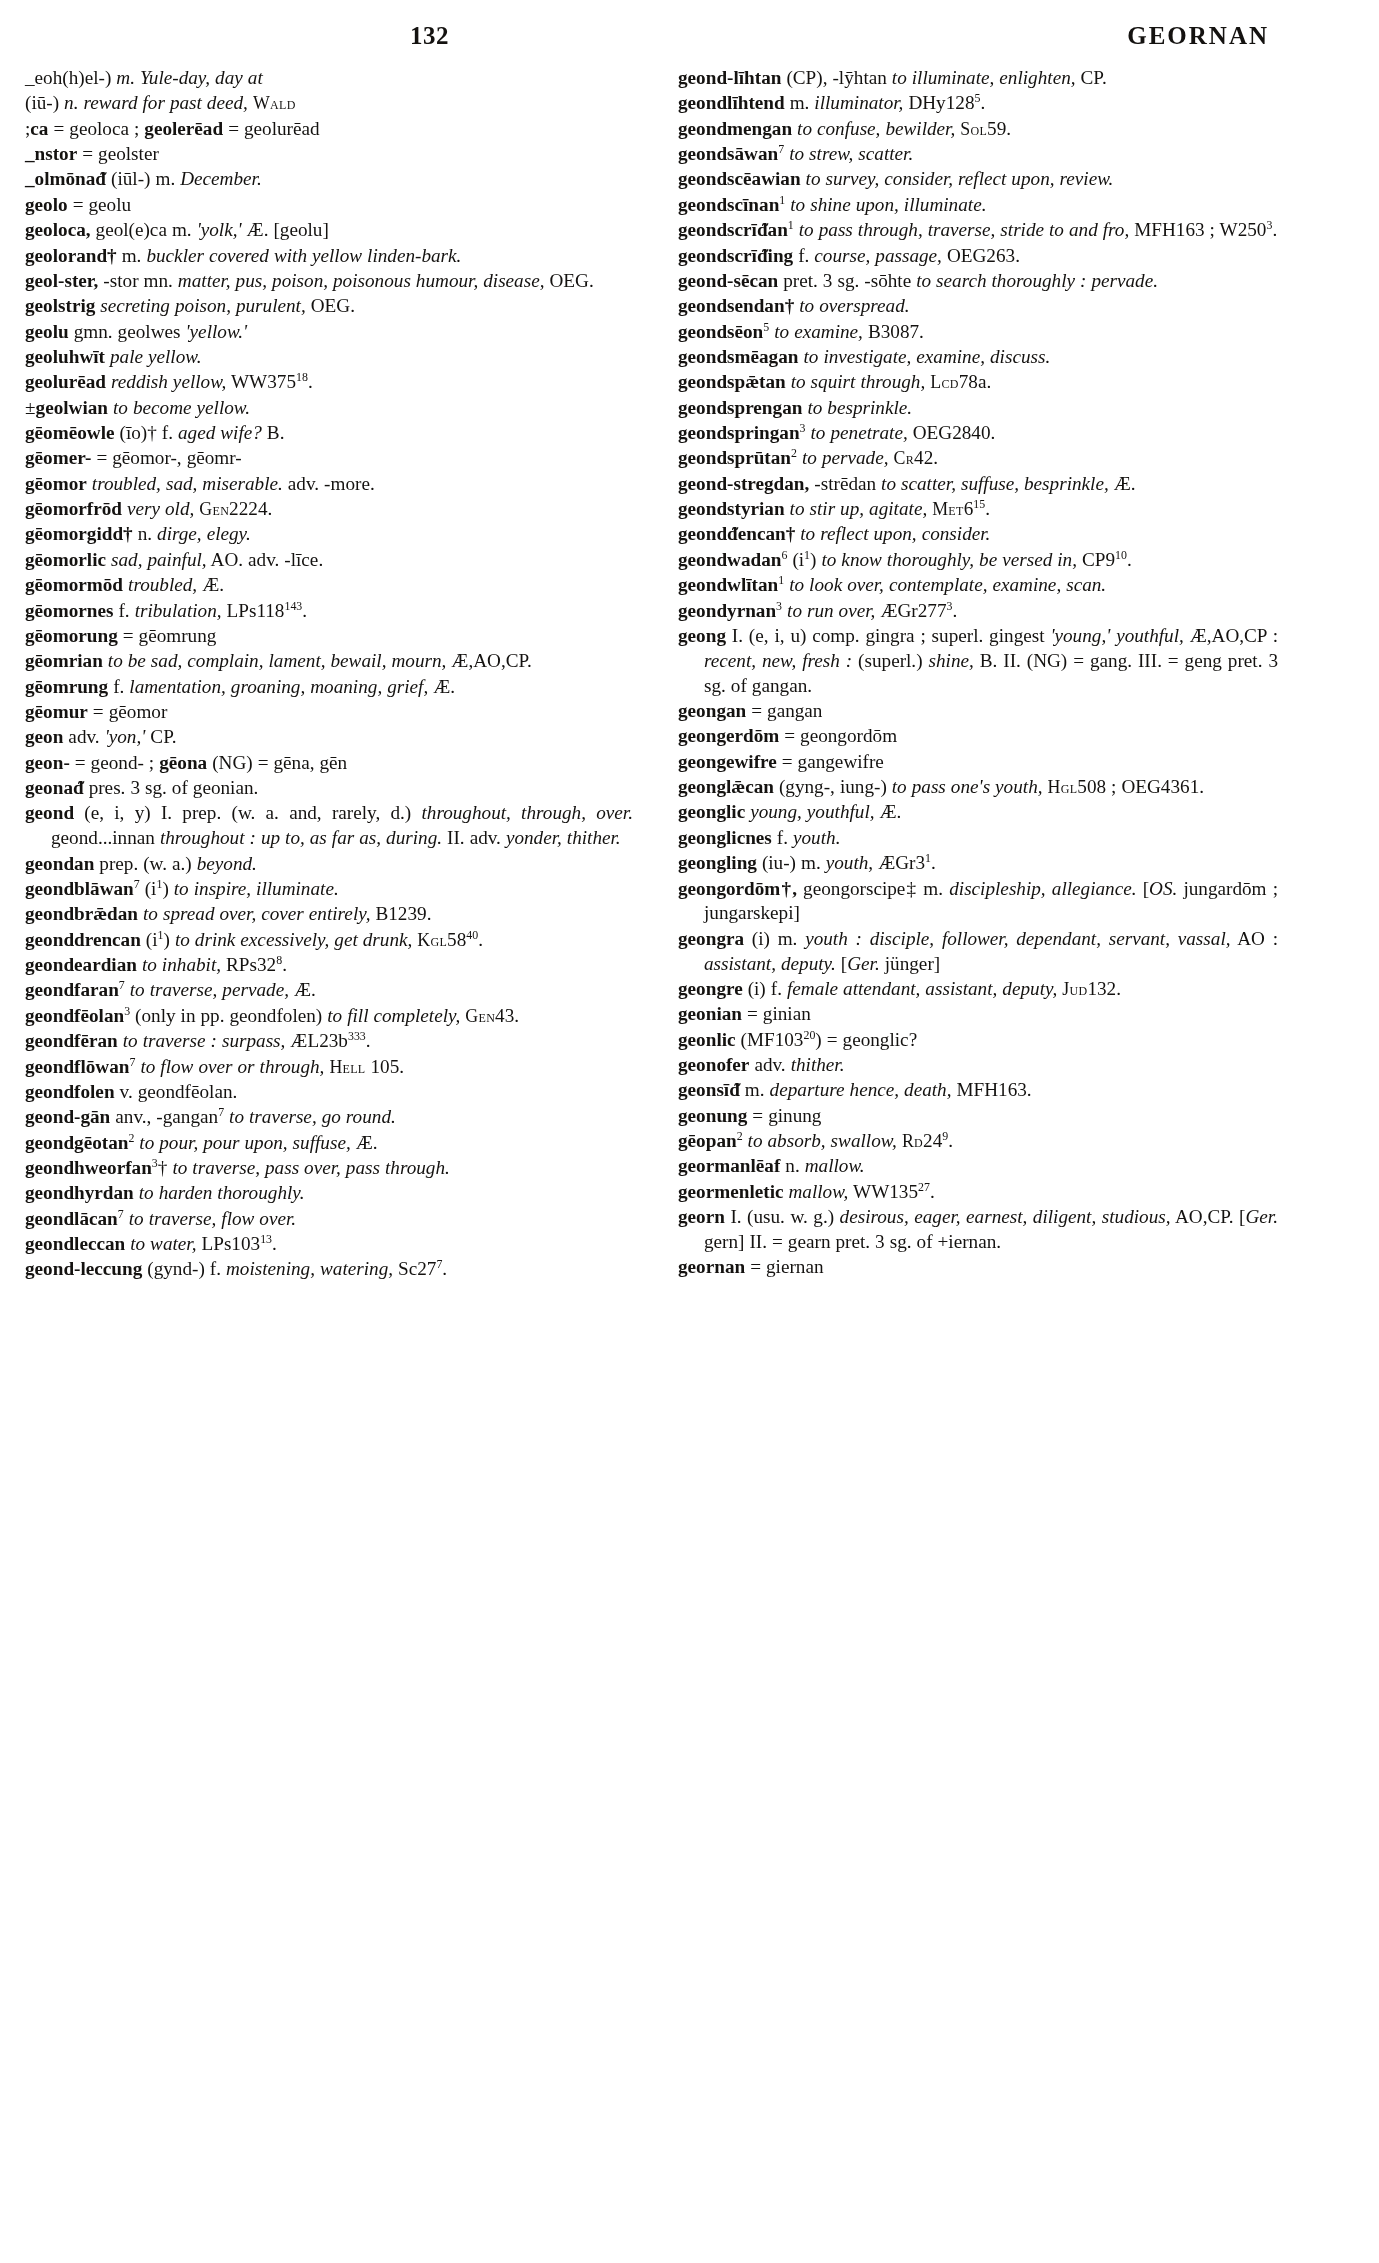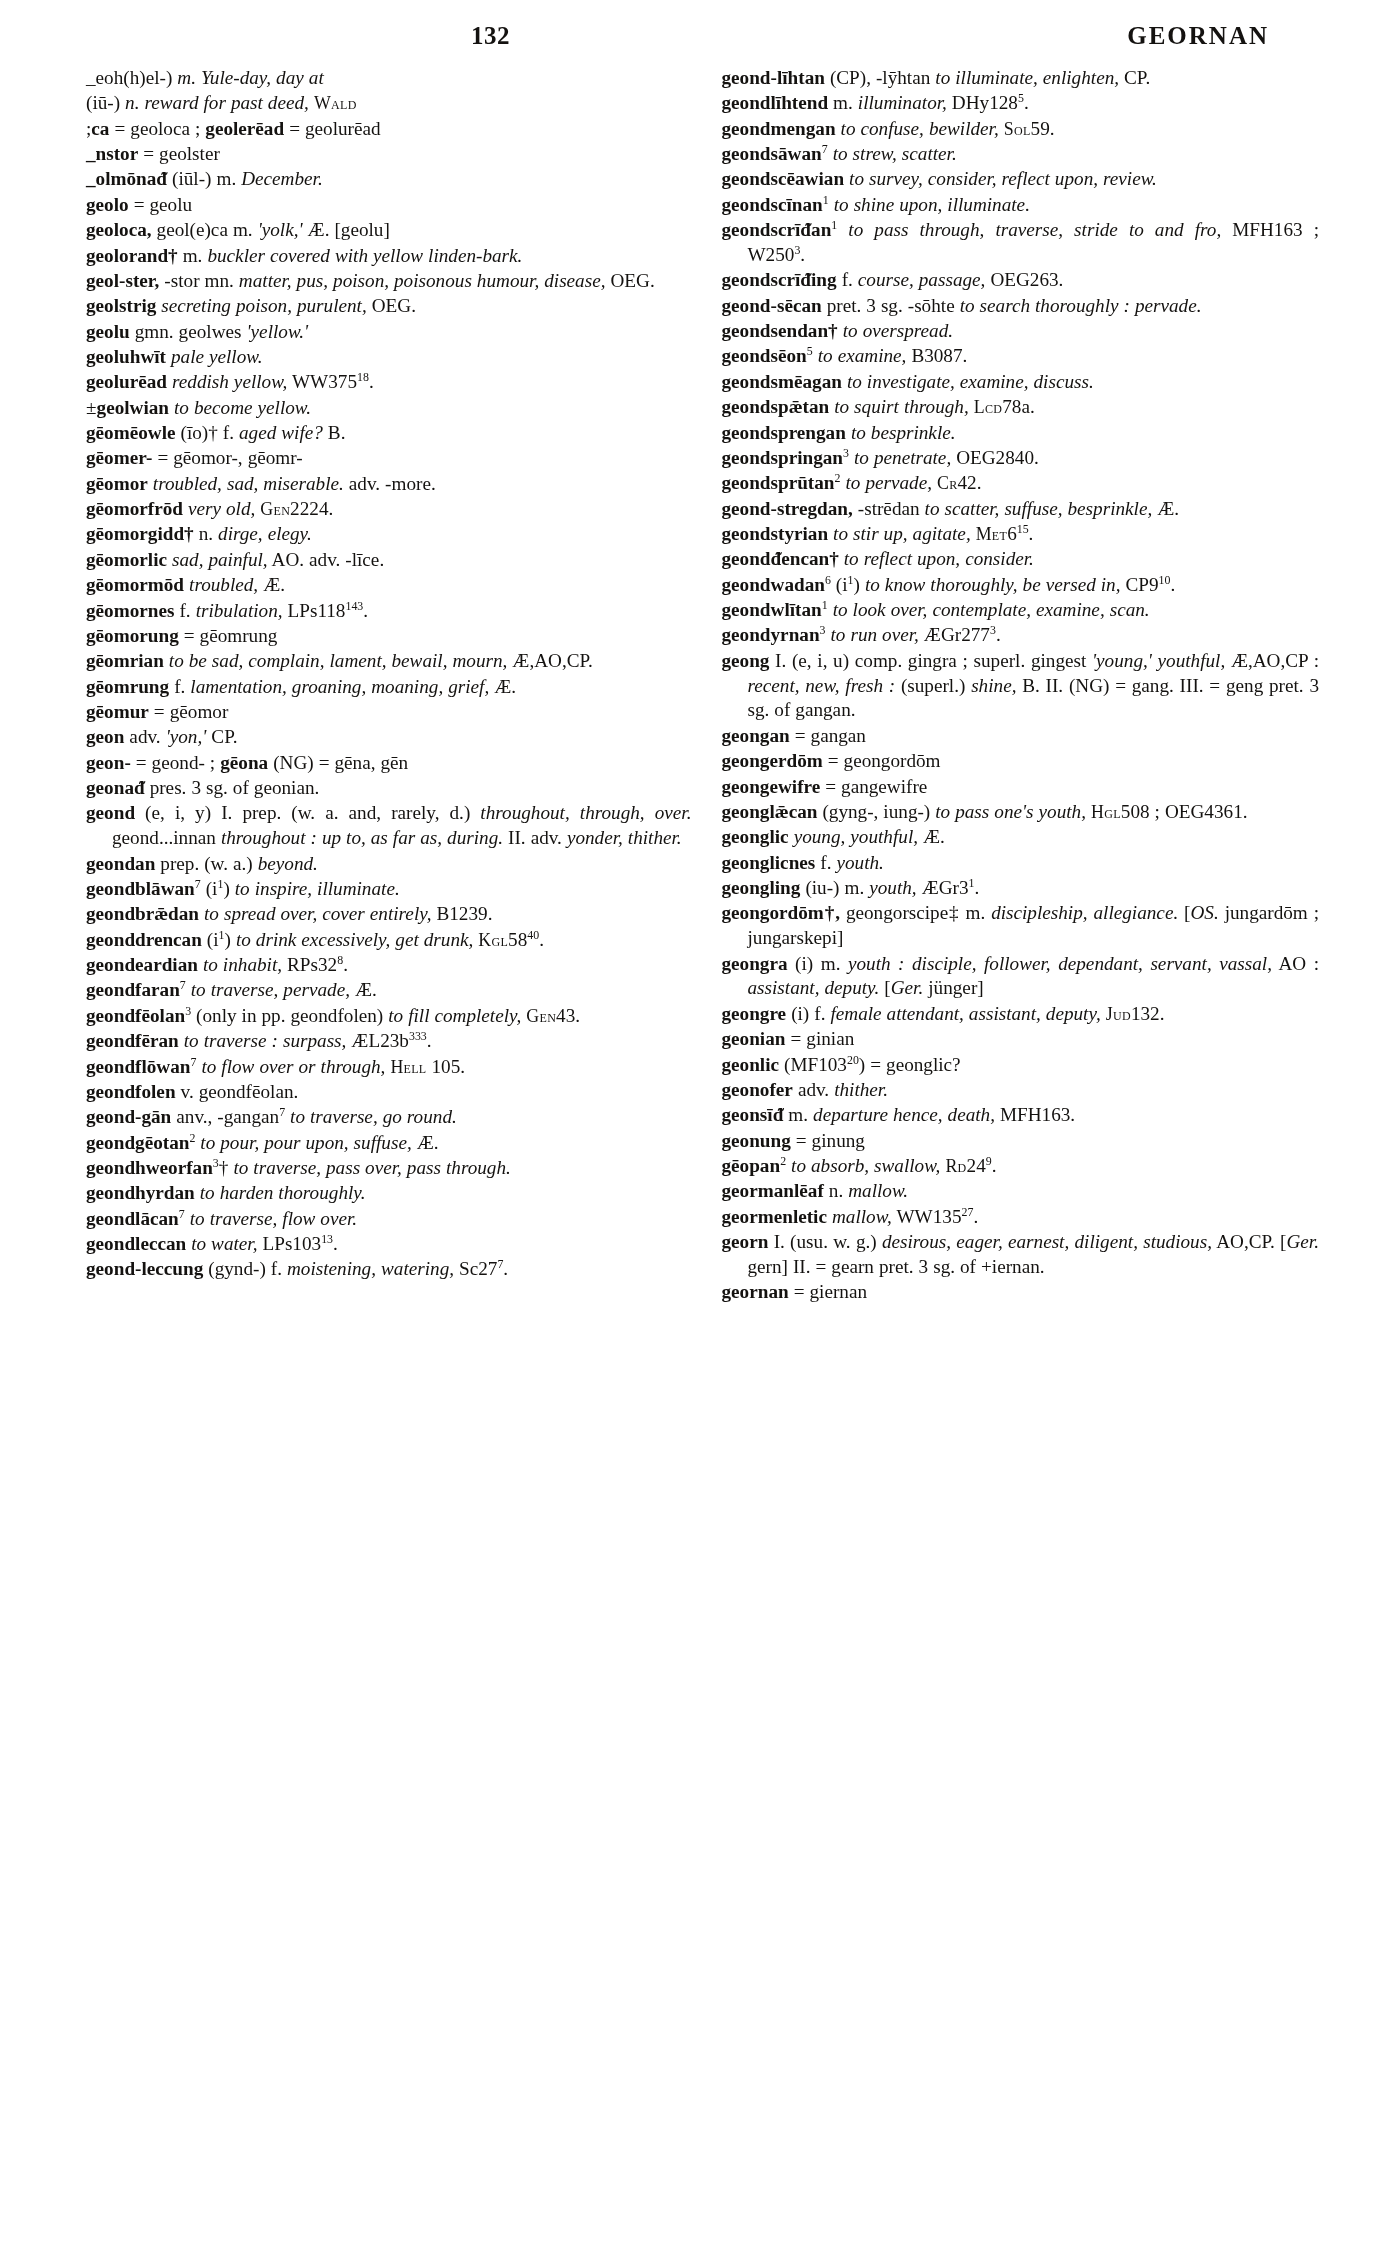--- a/index.html
+++ b/index.html
@@ -11,21 +11,21 @@
     width: 1379px;
     height: 2263px;
     font-family: "Liberation Serif", serif;
     color: #141210;
   }
   .page {
     position: relative;
     width: 1379px;
     height: 2263px;
     box-sizing: border-box;
-    padding: 18px 60px 10px 86px;
+    padding: 18px 60px 10px 25px;
   }
   .header {
     position: relative;
     height: 48px;
     font-weight: bold;
     font-size: 25px;
   }
   .folio {
     position: absolute;
     left: 385px;
@@ -33,21 +33,21 @@
     letter-spacing: 0.5px;
   }
   .runhead {
     position: absolute;
     right: 50px;
     top: 4px;
     letter-spacing: 2px;
   }
   .columns {
     display: flex;
-    gap: 30px;
+    gap: 45px;
     align-items: flex-start;
   }
   .col {
     width: 608px;
     font-size: 19.2px;
     line-height: 1.295;
   }
   .col.right { width: 600px; }
   .entry {
     margin: 0 0 0.5px 0;

